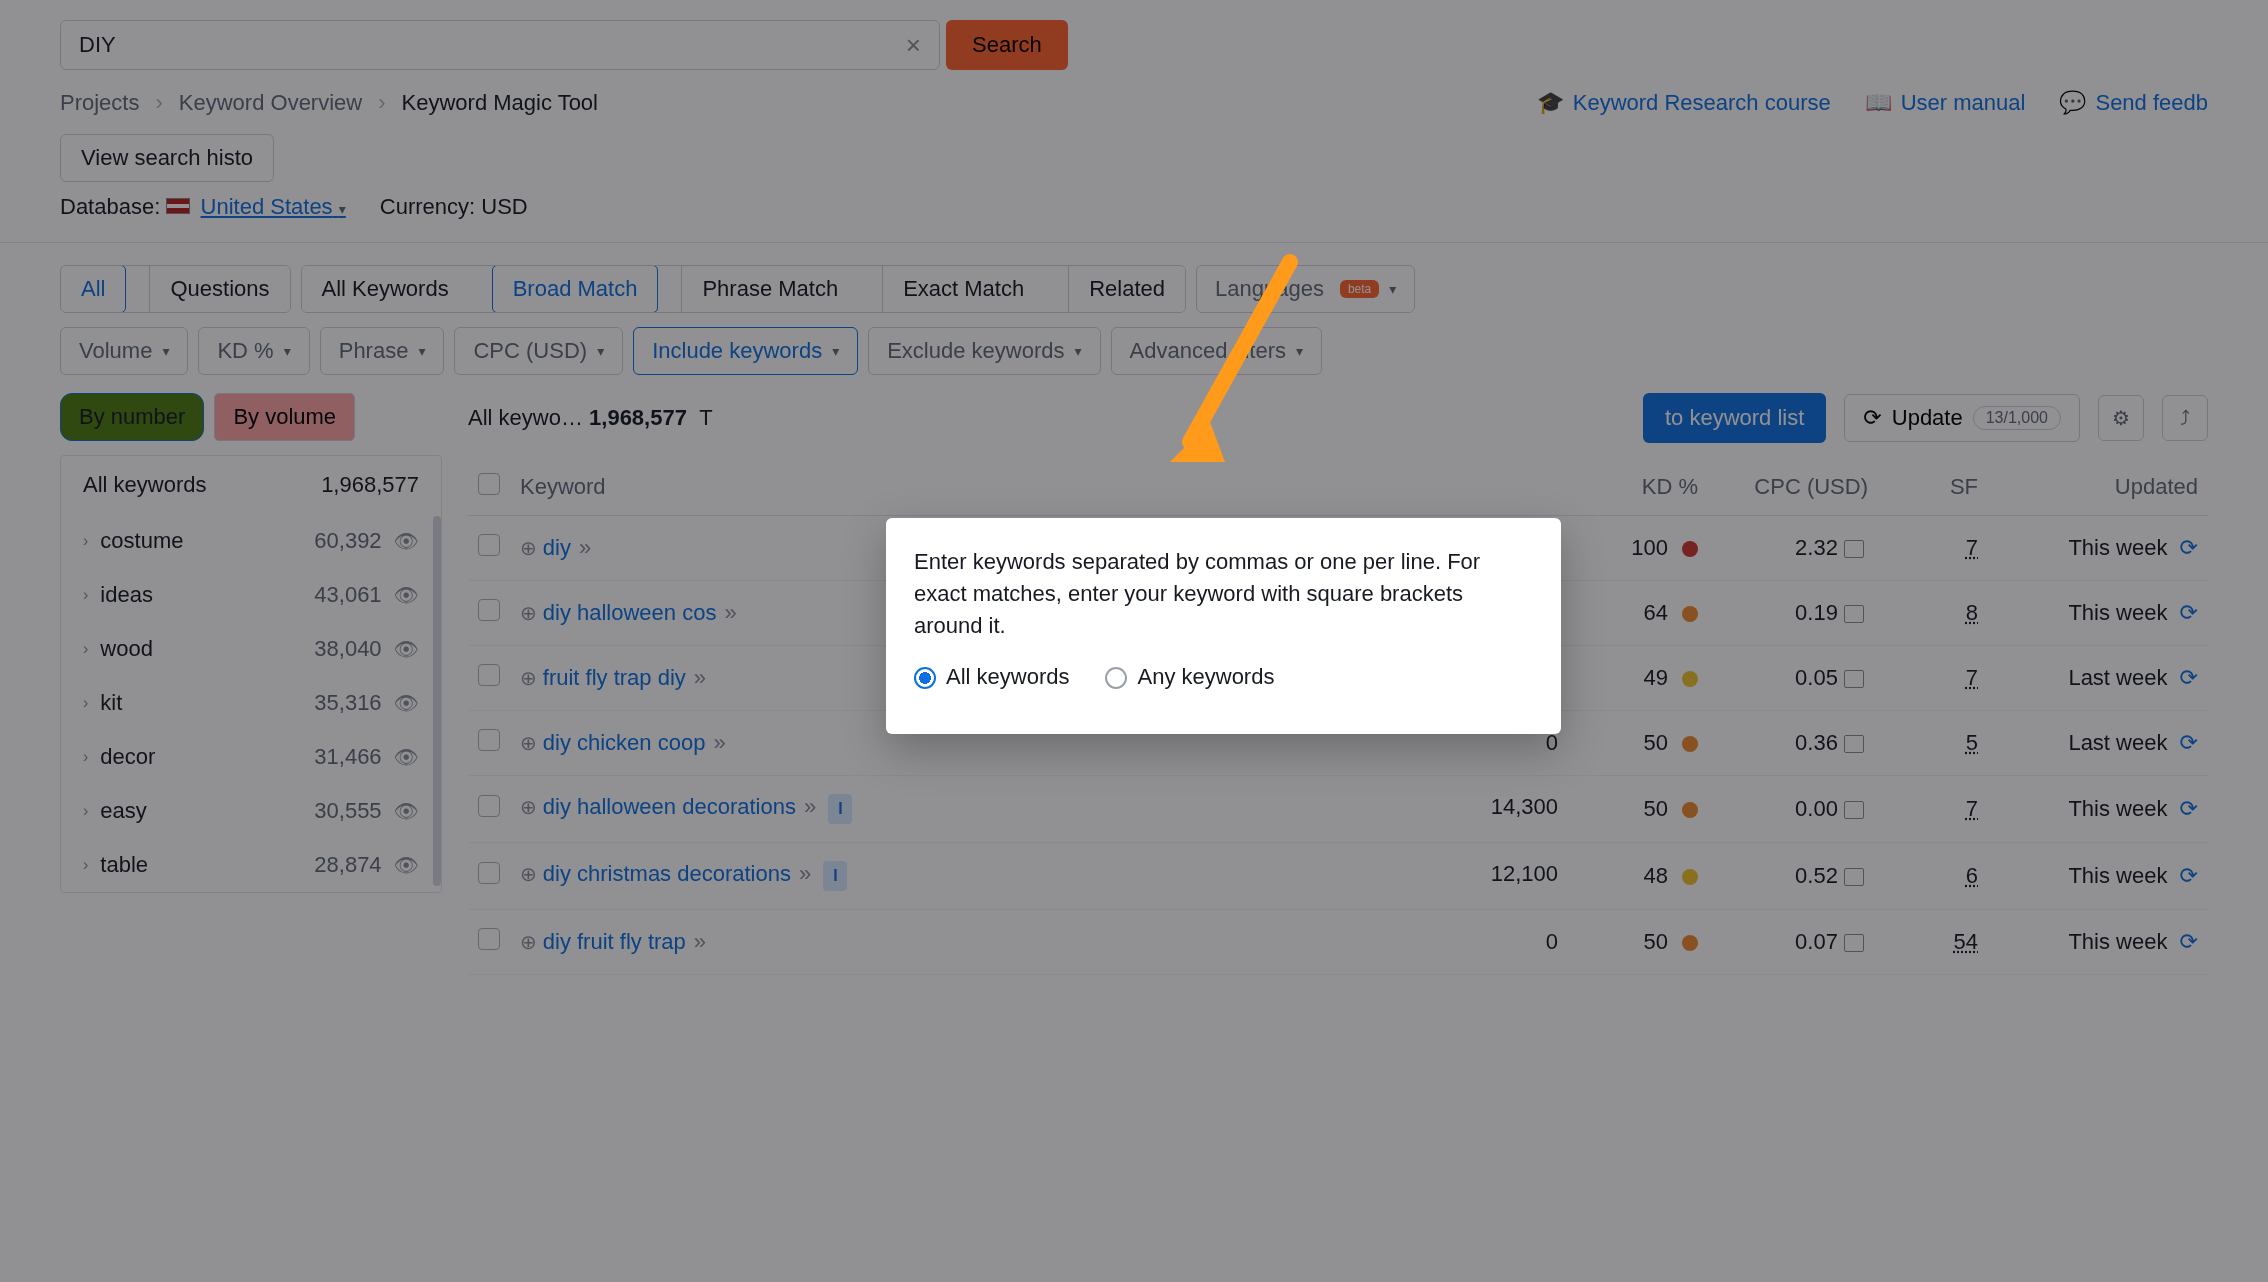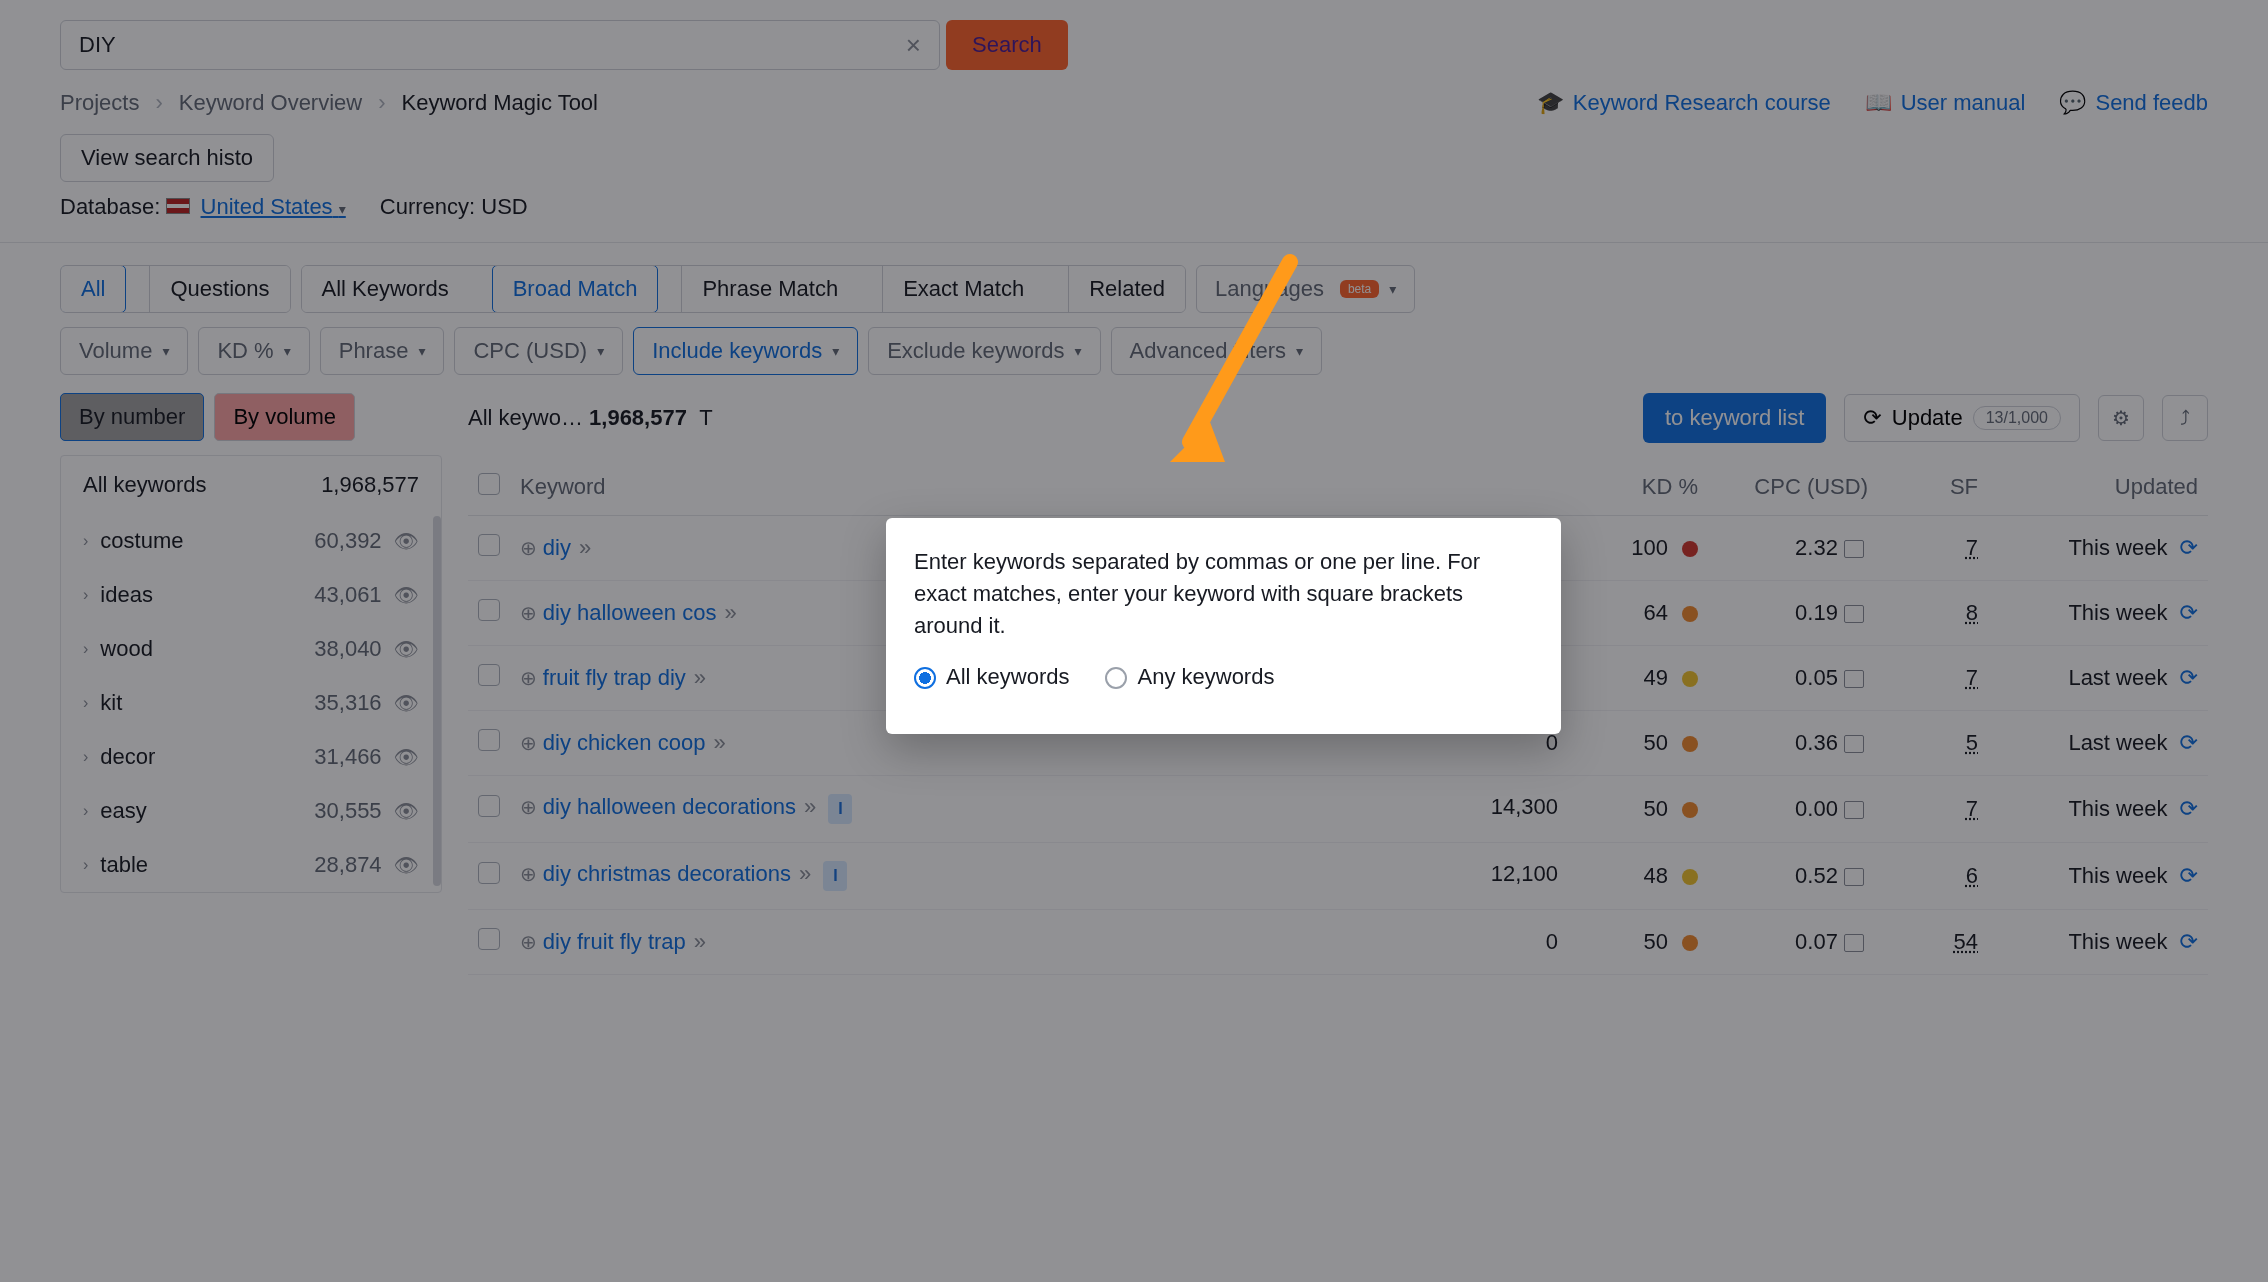--- a/index.html
+++ b/index.html
@@ -3,21 +3,21 @@
 <meta charset="utf-8">
 <style>
 * { box-sizing: border-box; margin: 0; padding: 0; font-family: -apple-system, BlinkMacSystemFont, "Segoe UI", Helvetica, Arial, sans-serif; }
 body { background: #fff; color: #171a22; font-size: 18px; width: 2268px; height: 1282px; position: relative; overflow: hidden; }
 
 
 .topbar { padding: 20px 60px 12px 60px; display: flex; align-items: center; }
 .search-wrap { flex: 1; max-width: 880px; display: flex; align-items: center; border: 1px solid #cfd2d9; border-radius: 6px; height: 50px; padding: 0 10px 0 18px; background:#fff; }
 .search-wrap input { flex:1; border:none; outline:none; font-size: 22px; color:#171a22; background:transparent; }
 .clear-x { color:#8a8f99; font-size: 26px; padding:0 8px; cursor:pointer; }
-.search-btn { background:#ff642d; color:#4c1d95; border:none; height:50px; padding:0 26px; font-size:22px; border-radius:6px; margin-left:6px; cursor:pointer; }
+.search-btn { background:#ff642d; color:#000000; border:none; height:50px; padding:0 26px; font-size:22px; border-radius:6px; margin-left:6px; cursor:pointer; }
 
 .page { padding: 8px 60px 0 60px; }
 
 
 .crumbs-row { display:flex; align-items:center; justify-content:space-between; margin-bottom: 18px; }
 .crumbs { display:flex; align-items:center; gap:16px; font-size:22px; color:#636a77; }
 .crumbs a { color:#636a77; text-decoration:none; }
 .crumbs .sep { color:#aeb3bd; }
 .crumbs .cur { color:#171a22; }
 .linkbar { display:flex; gap:36px; font-size:22px; }
@@ -44,21 +44,21 @@
 .btn-grp .gbtn.selected { border:1px solid #0f6fe0; color:#0f6fe0; border-radius:5px; margin:-1px; position:relative; z-index:1; }
 .pill { display:flex; align-items:center; gap:10px; border:1px solid #cfd2d9; border-radius:6px; padding:10px 18px; font-size:22px; background:#fff; color:#636a77; cursor:pointer;}
 .pill.active { border-color:#0f6fe0; color:#0f6fe0; }
 .beta { background:#ff642d; color:#fff; font-size:12px; border-radius:6px; padding:2px 8px; margin-left:6px; }
 .caret { font-size:14px; color:#636a77; }
 
 
 .main-area { display:flex; gap:26px; margin-top:18px; }
 .side { width:382px; }
 .side-top-tabs { display:flex; gap:10px; margin-bottom:14px; }
-.side-top-tabs .gbtn.selected { border:1px solid #0f6fe0; color:#171a22; border-radius:5px; padding:10px 18px; background:#a3a3a3;}
+.side-top-tabs .gbtn.selected { border:1px solid #0f6fe0; color:#171a22; border-radius:12px; padding:10px 18px; background:#4d7c0f;}
 .side-top-tabs .gbtn { border:1px solid #cfd2d9; border-radius:5px; padding:0 18px; background:#fca5a5; font-size:22px; cursor:pointer;}
 .side-box { background:#fff; border:1px solid #e3e5ea; border-radius:4px; position:relative; }
 .side-head { display:flex; justify-content:space-between; padding:16px 22px; font-size:22px; }
 .side-list { }
 .side-item { display:flex; align-items:center; padding:14px 22px; font-size:22px; cursor:pointer; }
 .side-item .chev { color:#8a8f99; margin-right:12px; font-size:16px;}
 .side-item .lbl { flex:1; }
 .side-item .num { color:#636a77; margin-right:12px; }
 .eye { color:#8a8f99; font-size:20px;}
 .side-scroll { position:absolute; right:0; top:60px; width:8px; height:370px; background:#d6d8de; border-radius:4px;}

